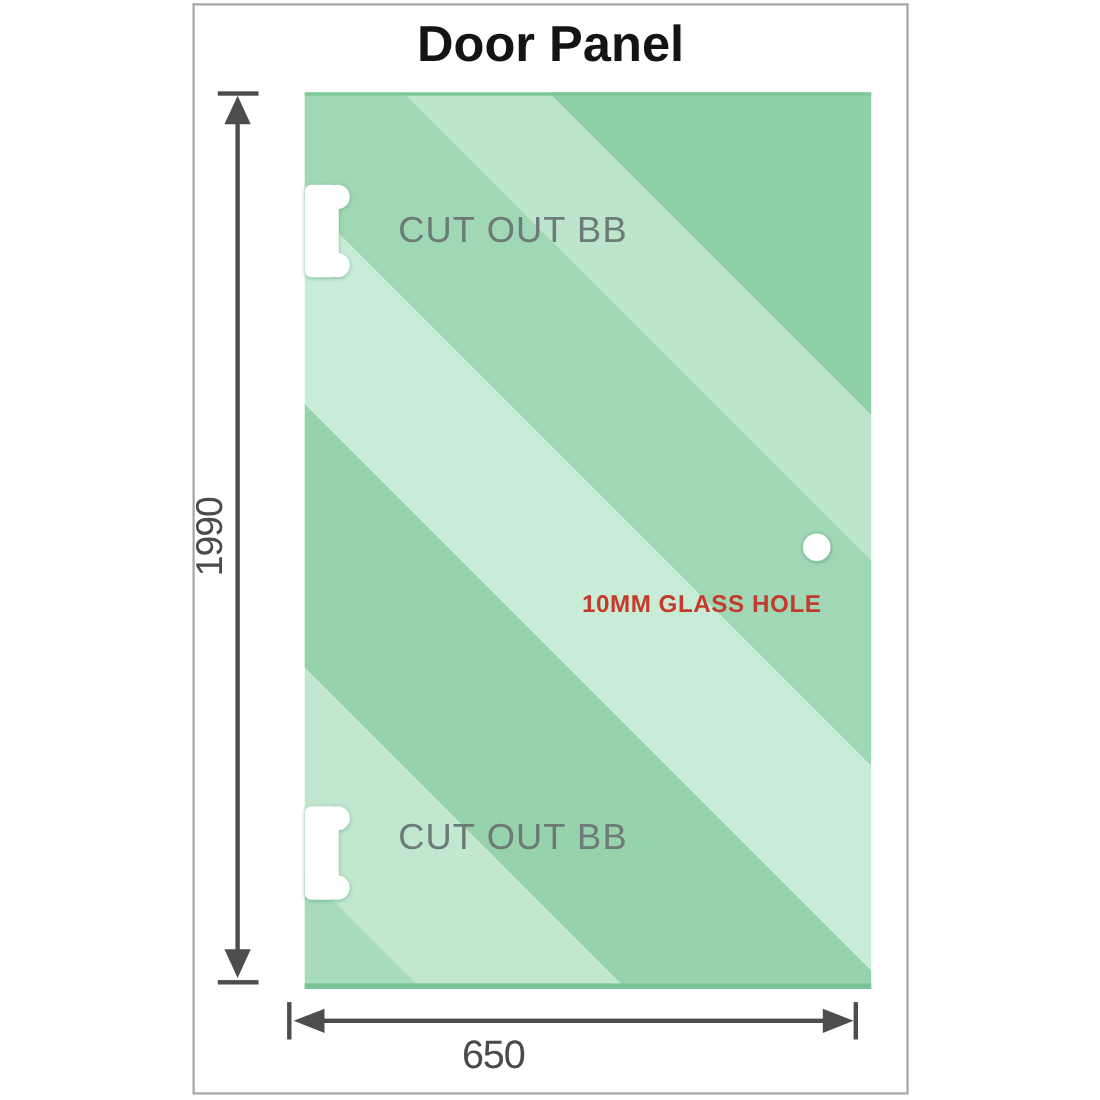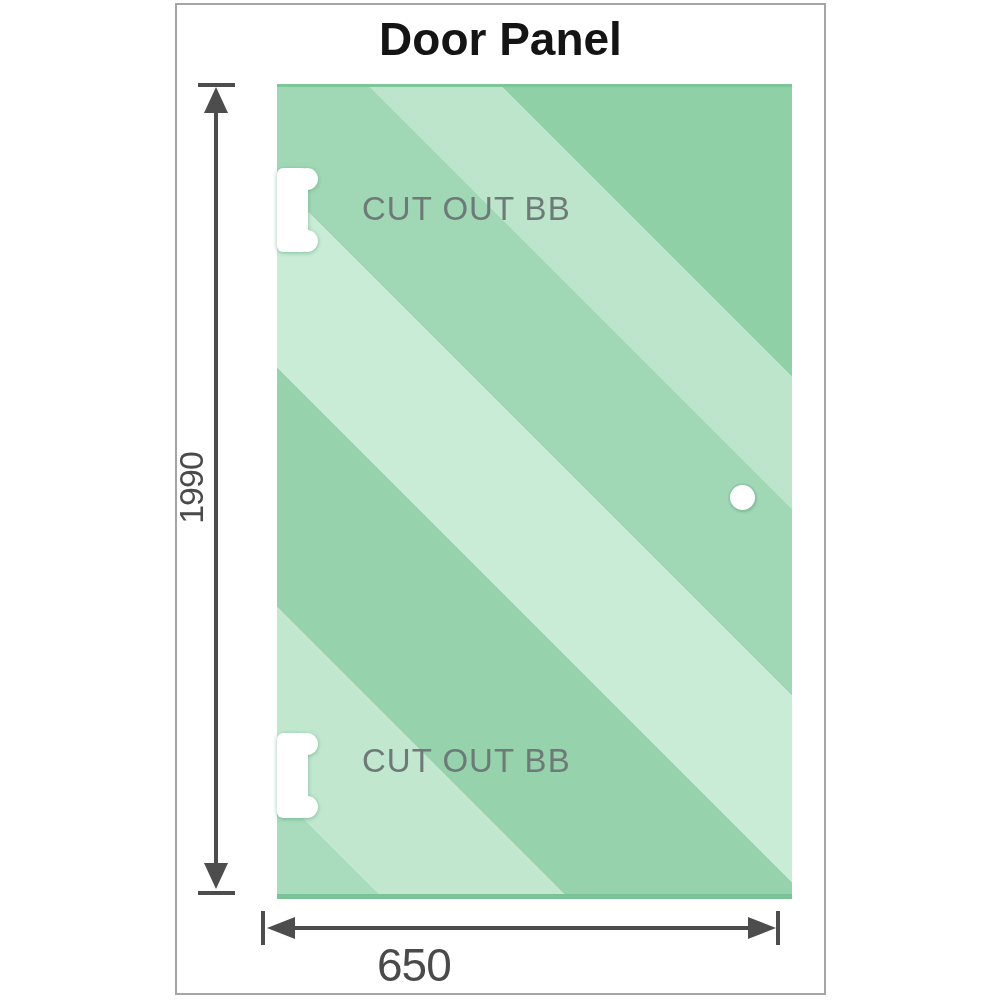--- a/index.html
+++ b/index.html
@@ -66,22 +66,22 @@
     position:absolute;left:146px;top:473px;width:90px;height:30px;
     line-height:30px;text-align:center;font-size:34px;color:#4a4a4a;
     transform:rotate(-90deg);letter-spacing:-1px;
   }
   .h-tick-left{left:261px;top:911px;width:4px;height:34px;}
   .h-tick-right{left:776px;top:911px;width:4px;height:34px;}
   .h-line{left:290px;top:926px;width:460px;height:4px;}
   .arrow-left{left:267px;top:917px;border-top:11px solid transparent;border-bottom:11px solid transparent;border-right:28px solid #4d4d4d;}
   .arrow-right{left:748px;top:917px;border-top:11px solid transparent;border-bottom:11px solid transparent;border-left:28px solid #4d4d4d;}
   .h-label{
-    position:absolute;left:377px;top:938px;width:100px;text-align:left;
-    font-size:46px;color:#4a4a4a;letter-spacing:-1px;
+    position:absolute;left:377px;top:938px;width:100px;text-align:right;
+    font-size:36px;color:#4a4a4a;letter-spacing:-1px;
   }
 </style>
 </head>
 <body>
 
 <div class="stage">
 
   <div class="frame"></div>
 
   <div class="title">Door Panel</div>
@@ -102,20 +102,21 @@
     <svg class="cutout" style="top:646px;" width="48" height="92">
       <g fill="#ffffff">
         <rect x="0" y="3" width="31" height="85" rx="6"></rect>
         <circle cx="30" cy="14" r="11"></circle>
         <circle cx="30" cy="77" r="11"></circle>
       </g>
     </svg>
     <div class="cutout-label" style="top:658px;">CUT OUT BB</div>
 
     <div class="glass-hole"></div>
+    <div class="glass-hole-label">10MM GLASS HOLE</div>
   </div>
 
   <div>
     <div class="dim v-tick-top"></div>
     <div class="arrow arrow-up"></div>
     <div class="dim v-line"></div>
     <div class="arrow arrow-down"></div>
     <div class="dim v-tick-bottom"></div>
     <div class="v-label">1990</div>
   </div>

